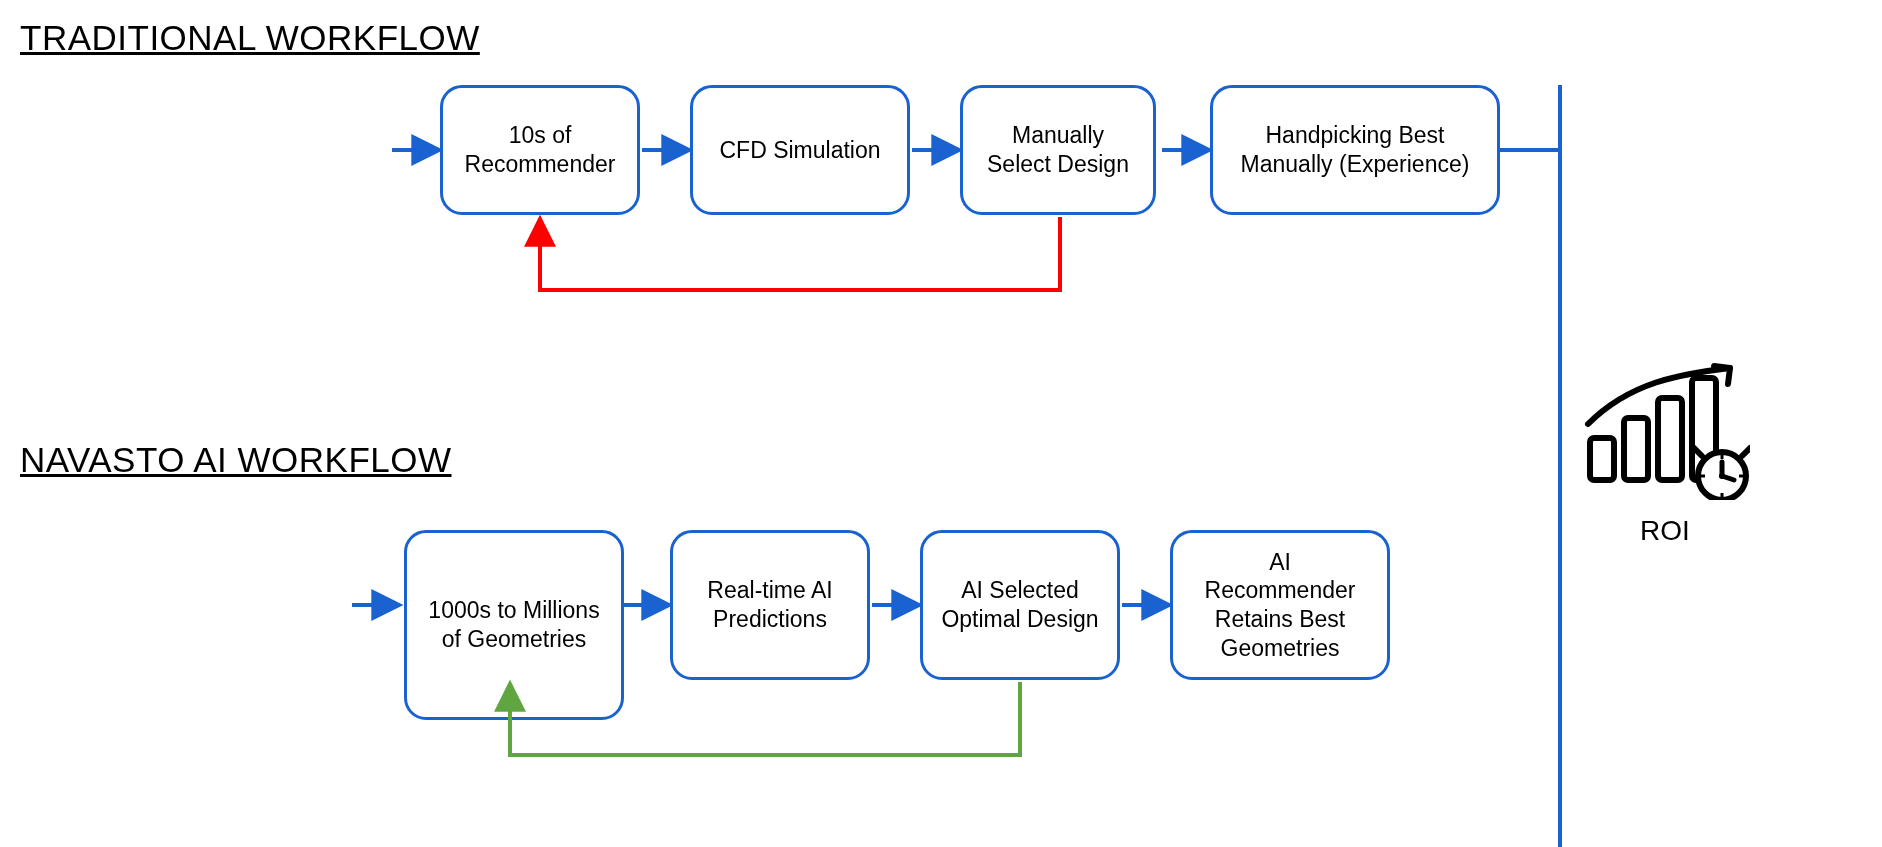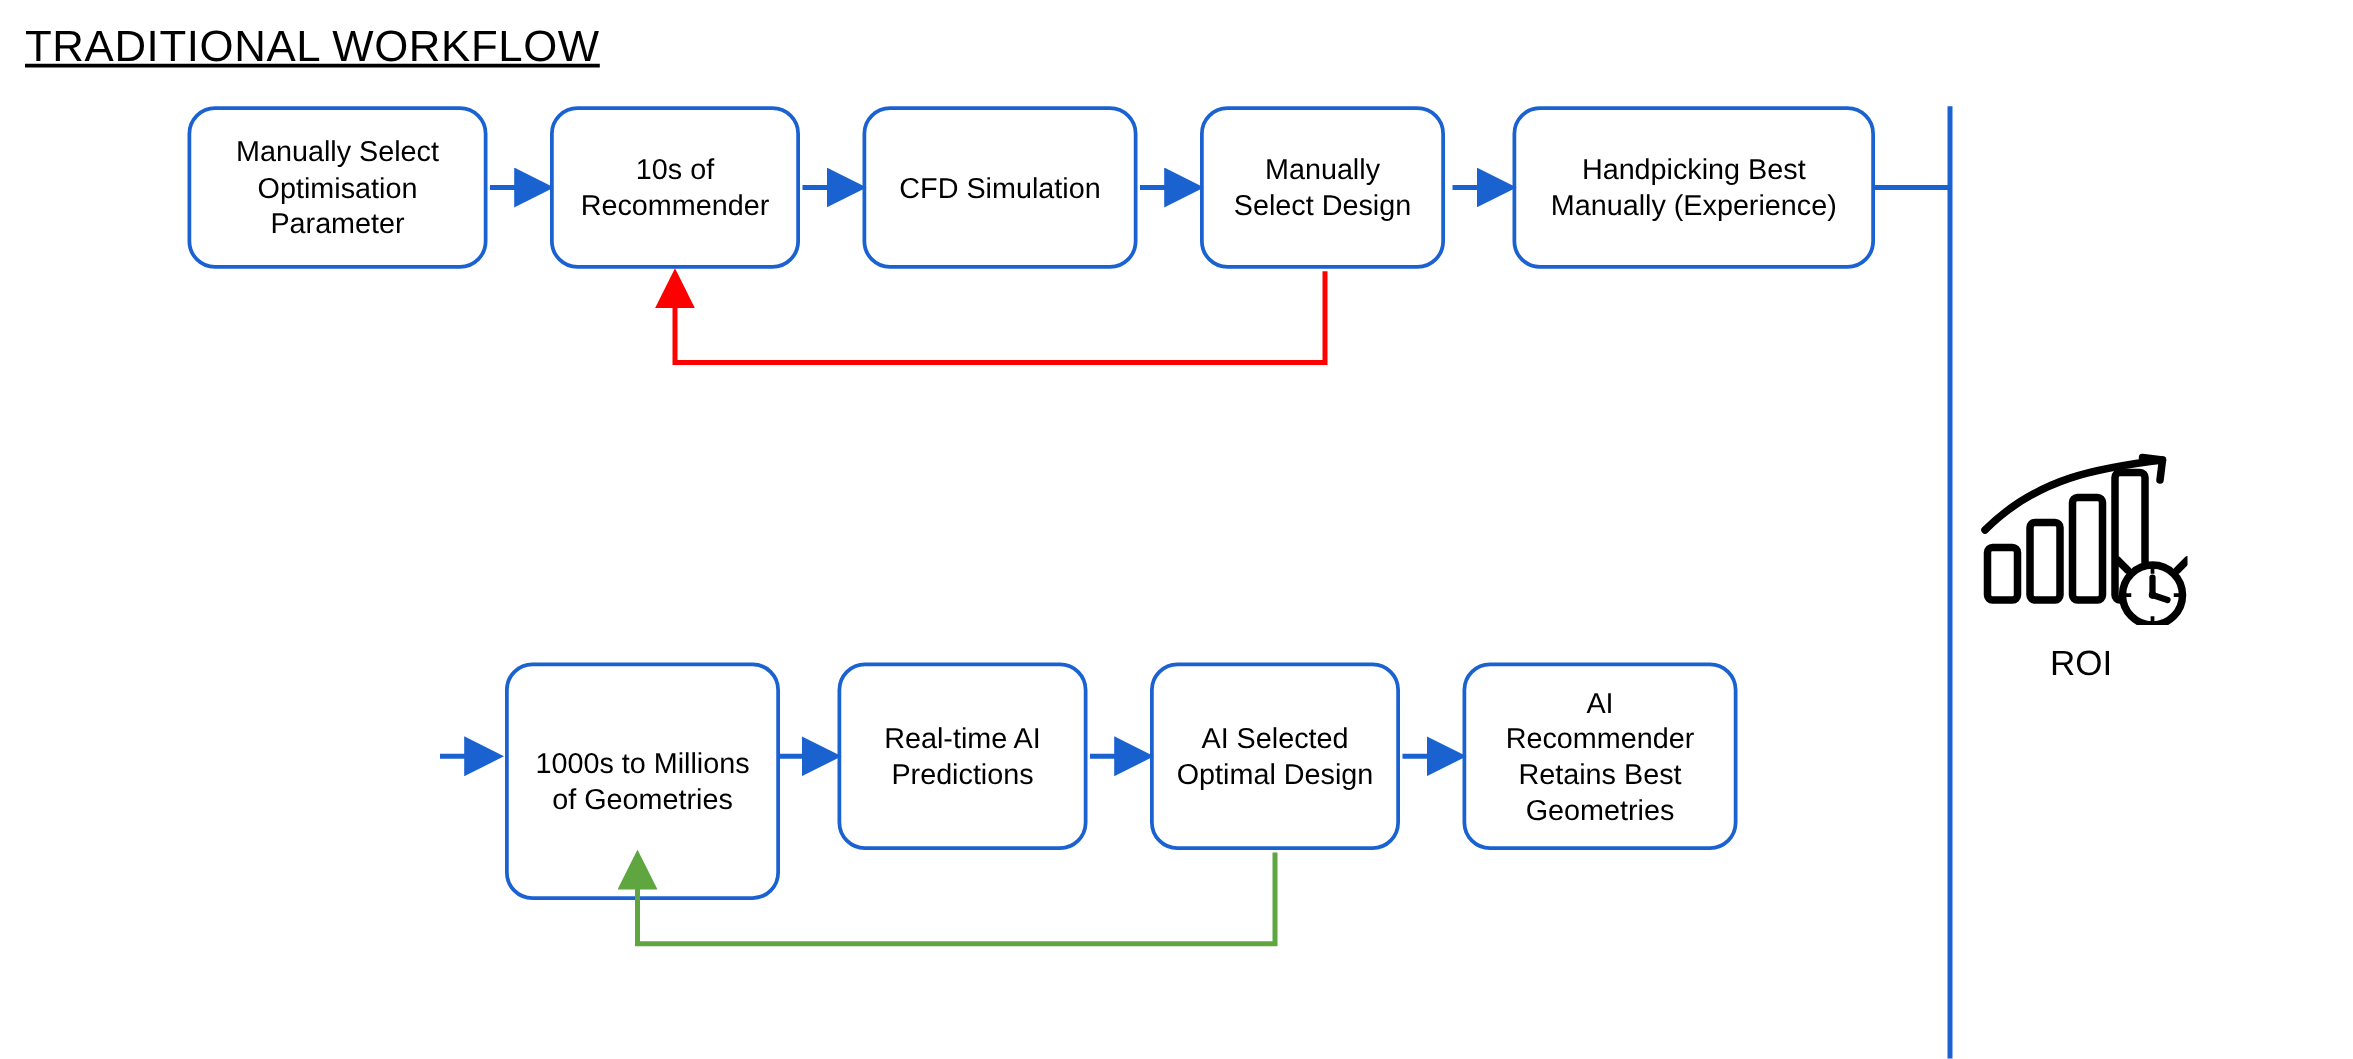--- a/index.html
+++ b/index.html
@@ -53,22 +53,22 @@
   .roi-icon{
     position:absolute;
   }
 </style>
 </head>
 <body>
 
 <div class="canvas">
 
   <div class="title" style="left:20px;top:18px">TRADITIONAL WORKFLOW</div>
+  <div class="title" style="left:20px;top:440px">NAVASTO AI WORKFLOW</div>
 
-  <div class="box" style="left:150px; top:85px; width:240px; height:130px">Manually Select Optimisation Parameter</div>
   <div class="box" style="left:440px; top:85px; width:200px; height:130px">10s of Recommender</div>
   <div class="box" style="left:690px; top:85px; width:220px; height:130px">CFD Simulation</div>
   <div class="box" style="left:960px; top:85px; width:196px; height:130px">Manually Select Design</div>
   <div class="box" style="left:1210px;top:85px; width:290px; height:130px">Handpicking Best Manually (Experience)</div>
 
   <div class="box" style="left:404px; top:530px; width:220px; height:190px">1000s to Millions of Geometries</div>
   <div class="box" style="left:670px; top:530px; width:200px; height:150px">Real-time AI Predictions</div>
   <div class="box" style="left:920px; top:530px; width:200px; height:150px">AI Selected Optimal Design</div>
   <div class="box" style="left:1170px;top:530px; width:220px; height:150px">AI Recommender Retains Best Geometries</div>
 

